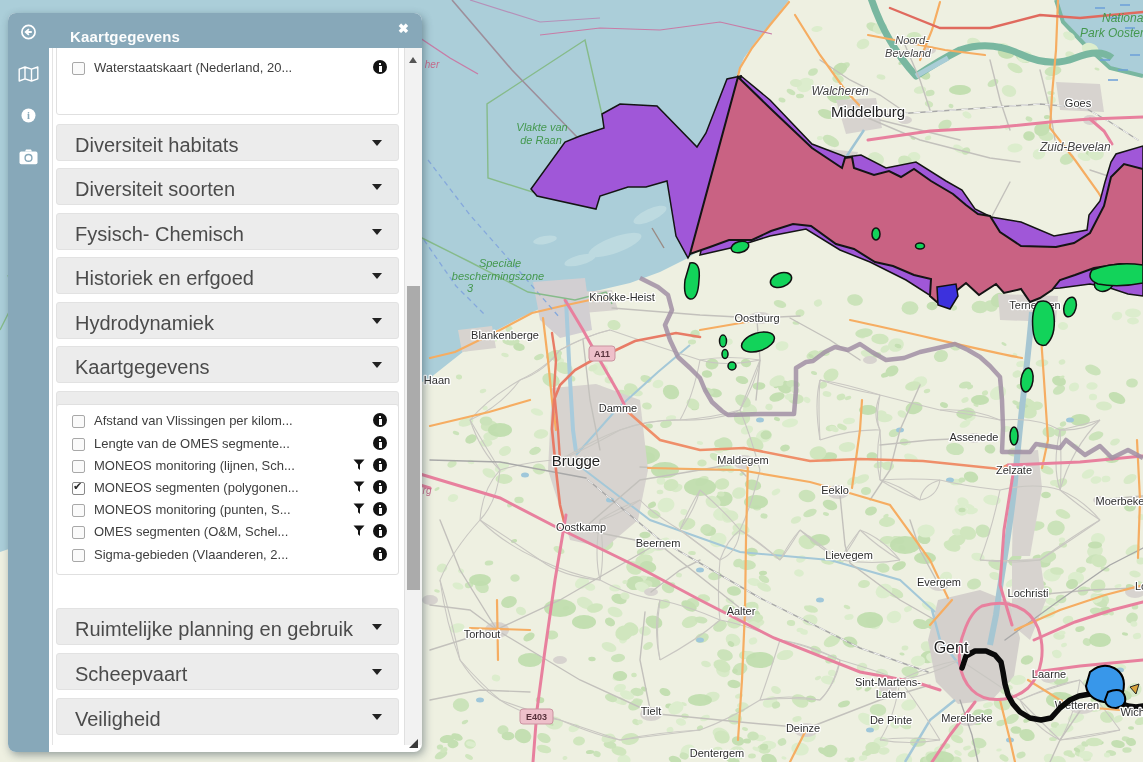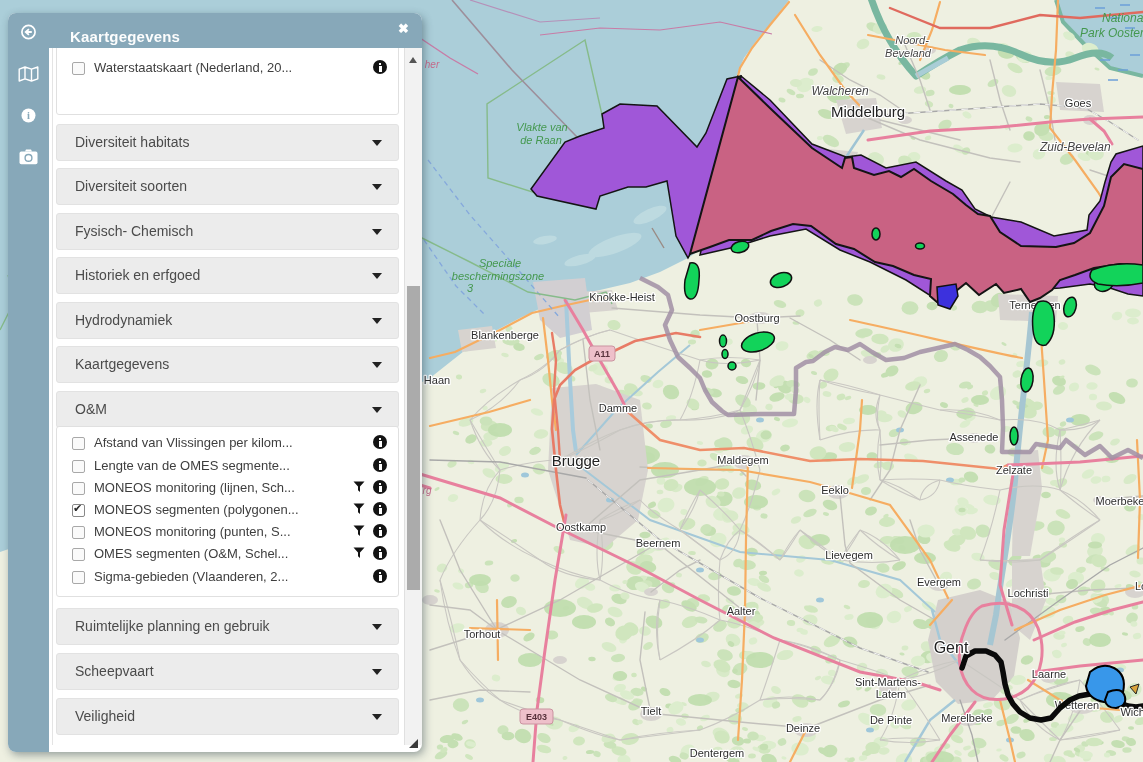--- a/index.html
+++ b/index.html
@@ -7,21 +7,21 @@
 #panel{position:absolute;left:8px;top:13px;width:414px;height:739px;background:#fff;border-radius:8px;box-shadow:2px 3px 9px rgba(40,60,70,.45);overflow:hidden;}
 #side{position:absolute;left:0;top:0;width:41px;height:739px;background:#87a8b9;}
 #head{position:absolute;left:41px;top:0;width:373px;height:35px;background:#87a8b9;}
 #title{position:absolute;left:62px;top:15px;font-size:15px;font-weight:bold;color:#fcfdfd;letter-spacing:.2px;}
 #closex{position:absolute;right:13px;top:8px;color:#fff;font-size:13px;font-weight:bold;}
 #content{position:absolute;left:44px;top:35px;width:351px;height:697px;background:#fff;border-left:1px solid #e4e4e4;overflow:hidden;}
 #sbar{position:absolute;right:0;top:35px;width:17px;height:697px;background:#f2f2f2;border-left:1px solid #e0e0e0;}
 #sthumb{position:absolute;left:2px;top:238px;width:13px;height:304px;background:#ababab;}
 #sup{position:absolute;left:4px;top:9px;width:0;height:0;border-left:4.5px solid transparent;border-right:4.5px solid transparent;border-bottom:6px solid #555;}
 .bar{position:absolute;left:3px;width:343px;height:37px;background:#ececec;border:1px solid #e2e2e2;border-radius:3px;box-sizing:border-box;}
-.bar span{position:absolute;left:18px;top:9px;font-size:14px;color:#4b4b4b;}
+.bar span{position:absolute;left:18px;top:9px;font-size:20px;color:#4b4b4b;}
 .caret{position:absolute;right:16px;top:15px;width:0;height:0;border-left:5px solid transparent;border-right:5px solid transparent;border-top:6px solid #222;}
 .card{position:absolute;left:3px;width:343px;background:#fff;border:1px solid #e0e0e0;border-radius:3px;box-sizing:border-box;}
 .row{position:absolute;left:0;width:100%;height:22px;}
 .cb{position:absolute;left:15px;top:3px;width:11px;height:11px;border:1px solid #a8a8a8;border-radius:2px;background:#fafafa;}
 .cb.ck{background:#fdfdfd;border-color:#888;}
 .cb.ck:after{content:"\2714";position:absolute;left:0px;top:-3px;font-size:11px;color:#2a2a2a;}
 .lt{position:absolute;left:37px;top:1px;font-size:13px;color:#3e3e3e;white-space:nowrap;}
 .ii{position:absolute;right:11px;top:1px;width:14px;height:14px;border-radius:50%;background:#131313;}
 .ii:before{content:"";position:absolute;left:6px;top:2.5px;width:2px;height:2.5px;background:#fff;}
 .ii:after{content:"";position:absolute;left:5.5px;top:6px;width:3px;height:5.5px;background:#fff;}
@@ -1284,21 +1284,21 @@
         <i class="caret"></i>
       </div>
   <div class="bar" style="top:298px">
         <span>Kaartgegevens</span>
         <i class="caret"></i>
       </div>
   <div class="bar" style="top:343px">
         <span>O&amp;M</span>
         <i class="caret"></i>
       </div>
-  <div class="card" style="top:378px;height:171px;">
+  <div class="card" style="top:356px;height:171px;">
    <div class="row" style="top:7px">
           <span class="cb"></span>
           <span class="lt">Afstand van Vlissingen per kilom...</span>
           <span class="ii"></span>
         </div>
    <div class="row" style="top:30px">
           <span class="cb"></span>
           <span class="lt">Lengte van de OMES segmente...</span>
           <span class="ii"></span>
         </div>

